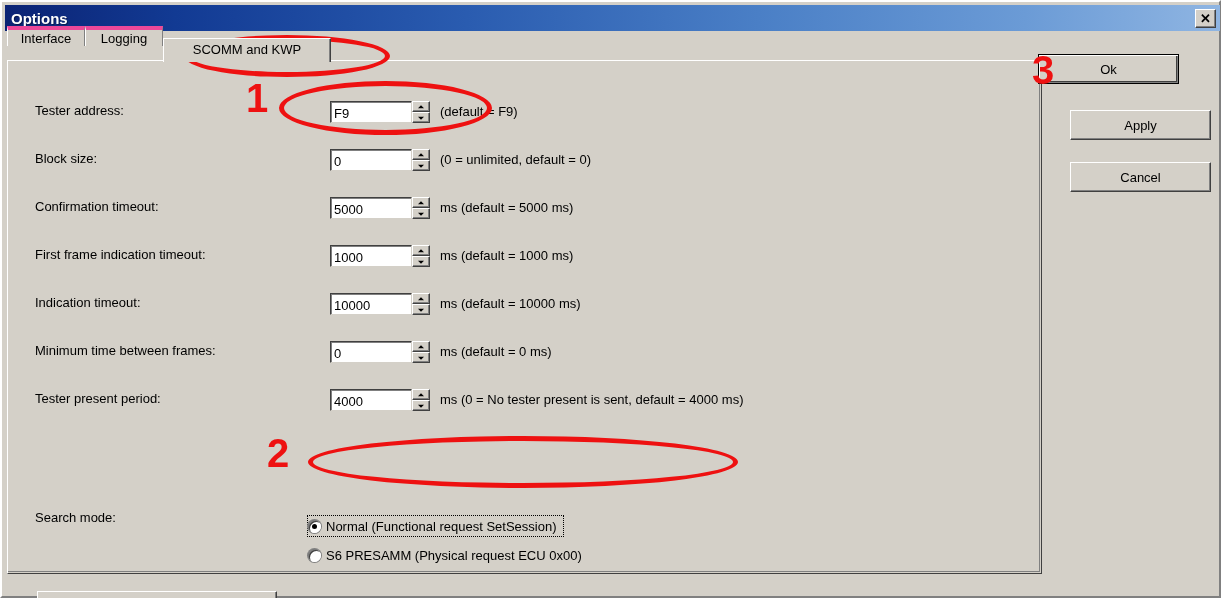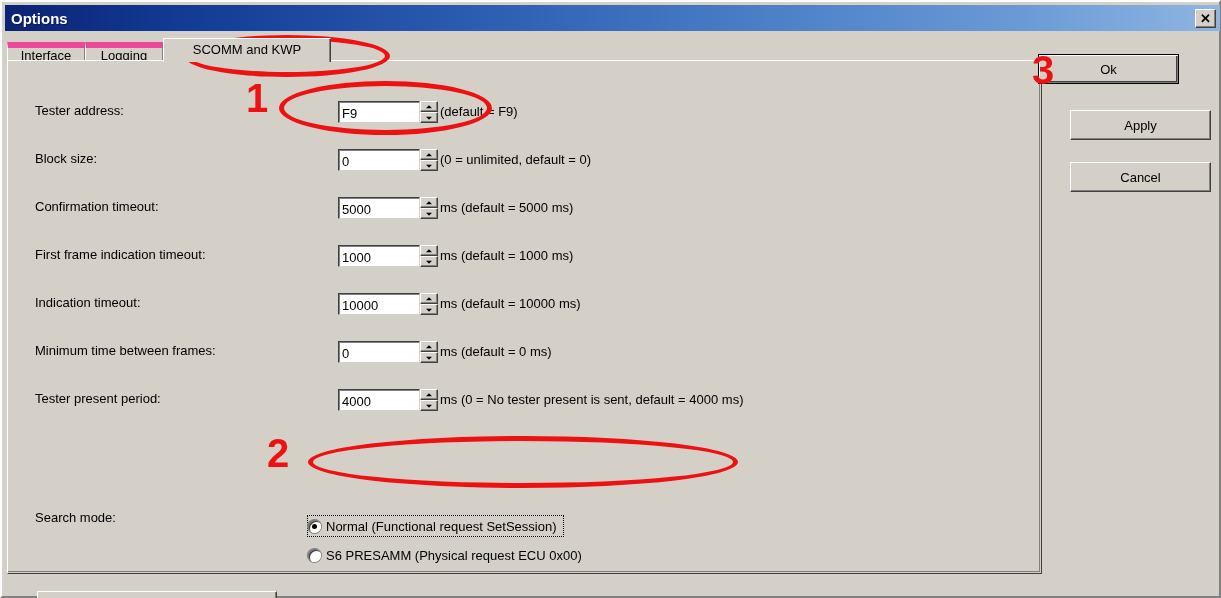--- a/index.html
+++ b/index.html
@@ -83,24 +83,24 @@
   
   .tabstrip {
     position: absolute;
     left: 5px;
     top: 36px;
     width: 1035px;
     height: 24px;
   }
   .tab {
     position: absolute;
-    bottom: 0;
+    bottom: 16px;
     height: 20px;
     background: #d4d0c8;
-    border-top: 6px solid #ec4899;
+    border-top: 4px solid #ec4899;
     border-left: 1px solid #ffffff;
     border-right: 1px solid #808080;
     display: flex;
     align-items: center;
     justify-content: center;
     font-size: 13px;
     color: #000000;
     box-sizing: border-box;
     padding: 0 7px;
     white-space: nowrap;
@@ -151,21 +151,21 @@
   .row-label {
     position: absolute;
     left: 27px;
     top: 2px;
     font-size: 13px;
     color: #000000;
     white-space: nowrap;
   }
   .spin {
     position: absolute;
-    left: 330px;
+    left: 322px;
     top: 0;
     width: 100px;
     height: 22px;
   }
   .spin-field {
     position: absolute;
     left: 0; top: 0;
     width: 82px;
     height: 22px;
     background: #ffffff;

